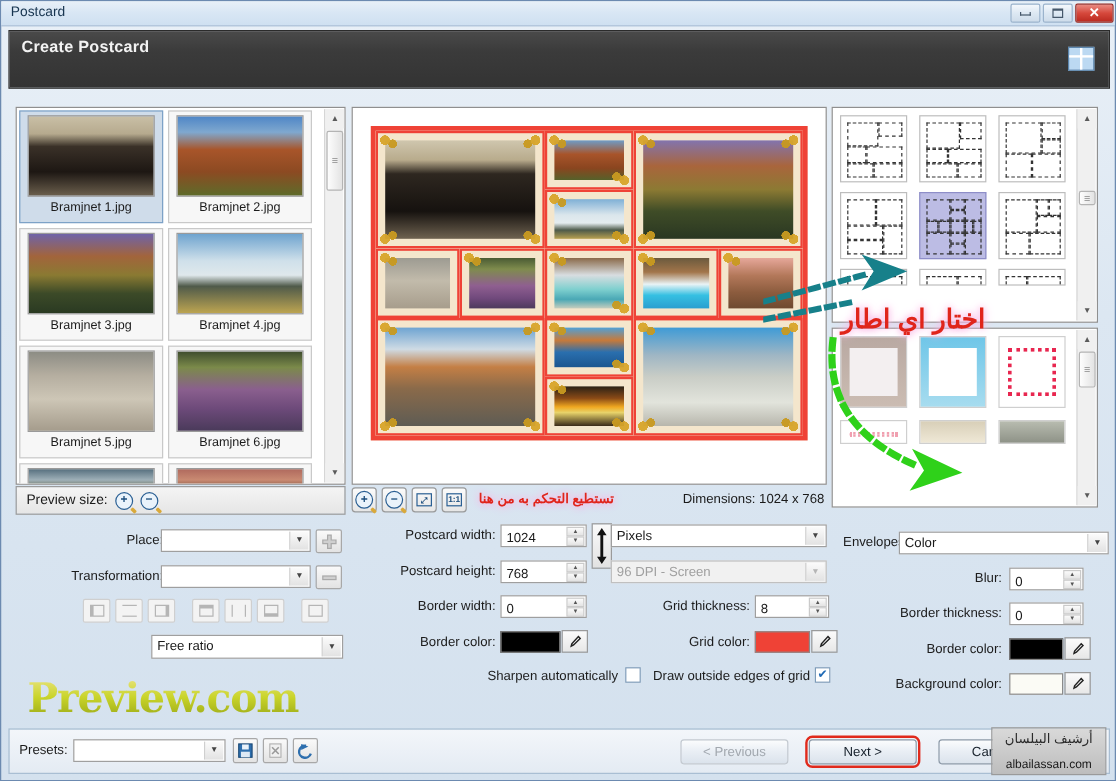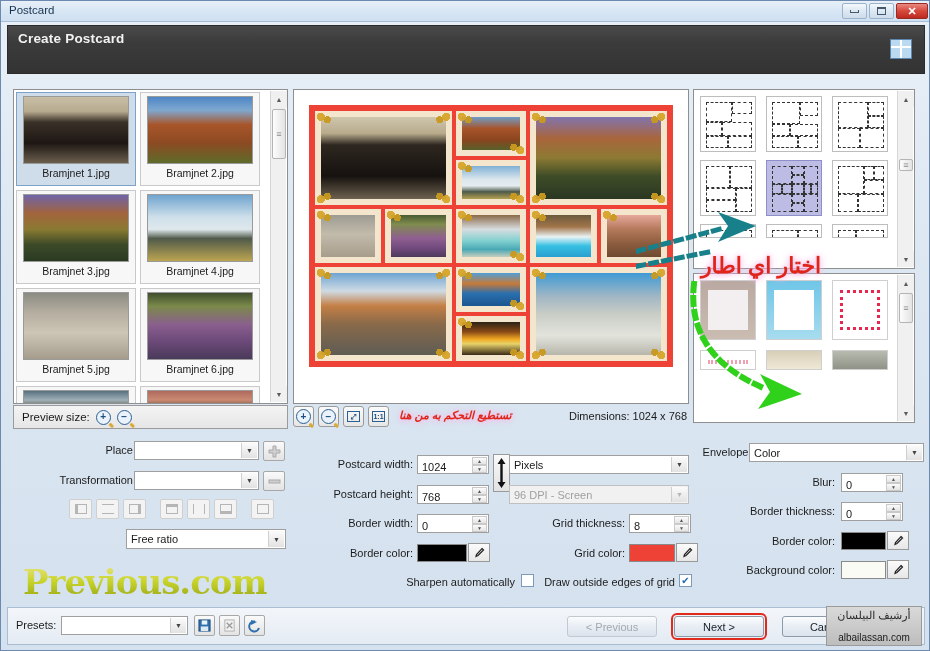--- a/index.html
+++ b/index.html
@@ -469,21 +469,21 @@
         </span>
       </div>
     <div class="tbtn">
         <span class="sq">⤢</span>
       </div>
     <div class="tbtn">
         <span class="sq">1:1</span>
       </div>
   </div>
   <div class="dims" style="right:242px;">Dimensions: 1024 x 768</div>
-  <div class="anno ar-red ar-glow" style="left:398px; top:408px; font-size:11px;font-style:italic;">تستطيع التحكم به من هنا</div>
+  <div class="anno ar-red ar-glow" style="left:398px; top:408px; font-size:11px;">تستطيع التحكم به من هنا</div>
 
   <div class="panel" id="tplPanel">
     <div class="tplgrid">
       <div class="tpl">
         <div class="g">
           <span style="left:0;top:0;width:26px;height:20px;"></span>
           <span style="left:26px;top:0;width:20px;height:12px;"></span>
           <span style="left:0;top:20px;width:16px;height:14px;"></span>
           <span style="left:16px;top:20px;width:30px;height:14px;"></span>
           <span style="left:0;top:34px;width:22px;height:12px;"></span>
@@ -661,21 +661,21 @@
           <span class="m" style="border-style:solid;"></span>
         </div>
     </div>
 
     <div class="combo" style="position:absolute; left:125px; top:90px; width:160px; height:20px;">
       <span>Free ratio</span>
       <span class="arrow">▼</span>
     </div>
   </div>
 
-  <div class="anno" style="left:320px; top:450px; width:370px; height:130px;">
+  <div class="anno" style="left:320px; top:432px; width:370px; height:130px;">
     <span class="ctl-label" style="position:absolute; left:0; top:7px; width:92px;">Postcard width:</span>
     <div class="spin" style="position:absolute; left:96px; top:4px; width:72px;">
       <span>1024</span>
       <span class="upd">
           <b>▲</b>
           <b>▼</b>
         </span>
     </div>
     <div style="position:absolute; left:172px; top:3px; width:17px; height:38px; border:1px solid #9a9a9a; background:linear-gradient(180deg,#fafafa,#e2e2e2); display:flex;align-items:center;justify-content:center;">
       <svg width="9" height="30" viewBox="0 0 9 30">
@@ -776,21 +776,21 @@
     <div class="colorbox" style="position:absolute; left:140px; top:122px; width:45px; background:#fbfbf5;"></div>
     <div class="eyedrop" style="position:absolute; left:186px; top:121px;">
       <svg width="12" height="12" viewBox="0 0 12 12">
           <path d="M9 1.5 L10.5 3 L5 8.5 L3 9.5 L3.5 7.5 Z" fill="none" stroke="#222" stroke-width="1.2"></path>
         </svg>
     </div>
   </div>
 
   <div id="logo">
     <div class="halo"></div>
-    <div class="txt">Previous.com</div>
+    <div class="txt">Preview.com</div>
   </div>
 
   <div class="botbar">
     <span class="ctl-label" style="position:absolute; left:8px; top:11px;">Presets:</span>
     <div class="combo" style="position:absolute; left:53px; top:8px; width:127px;">
       <span></span>
       <span class="arrow">▼</span>
     </div>
     <div class="sqbtn" style="position:absolute; left:186px; top:7px; width:21px; height:21px;">
       <svg width="13" height="13" viewBox="0 0 14 14">

